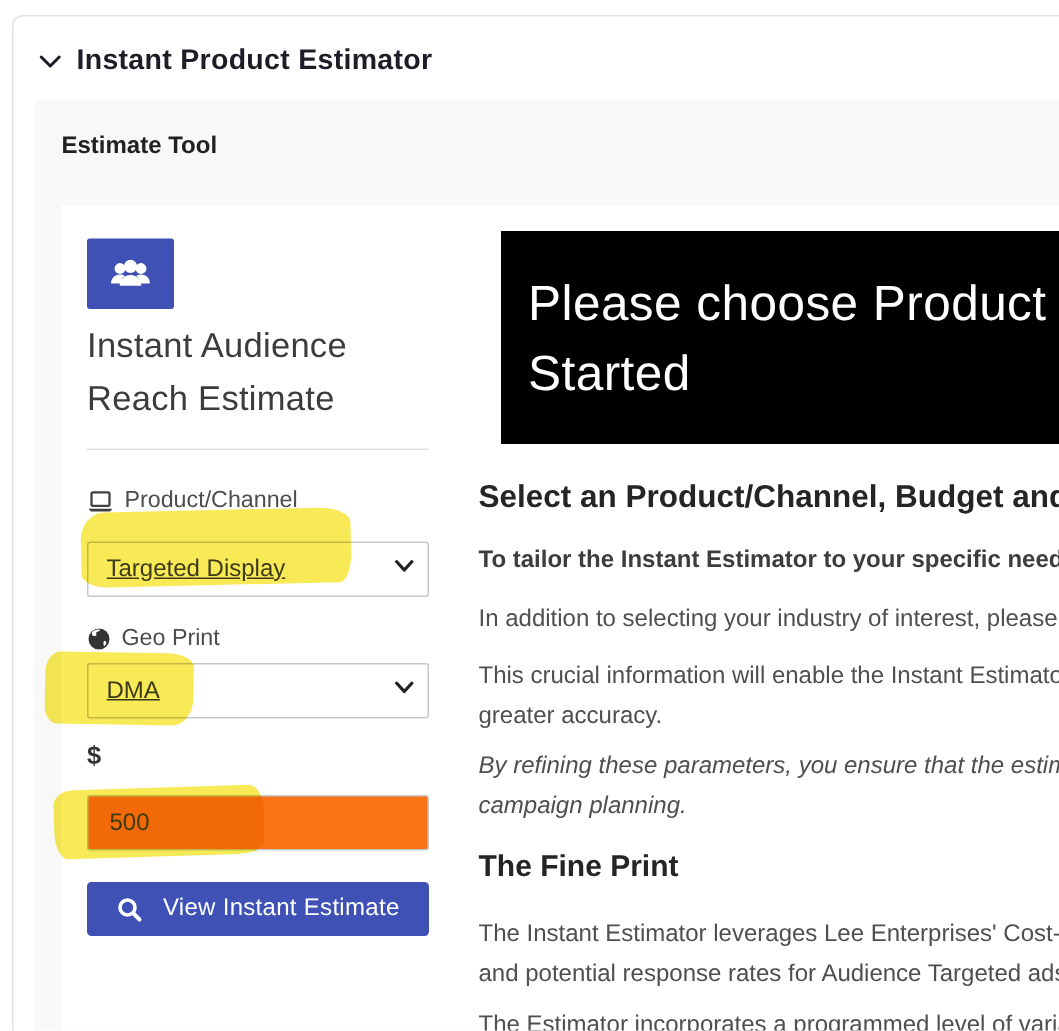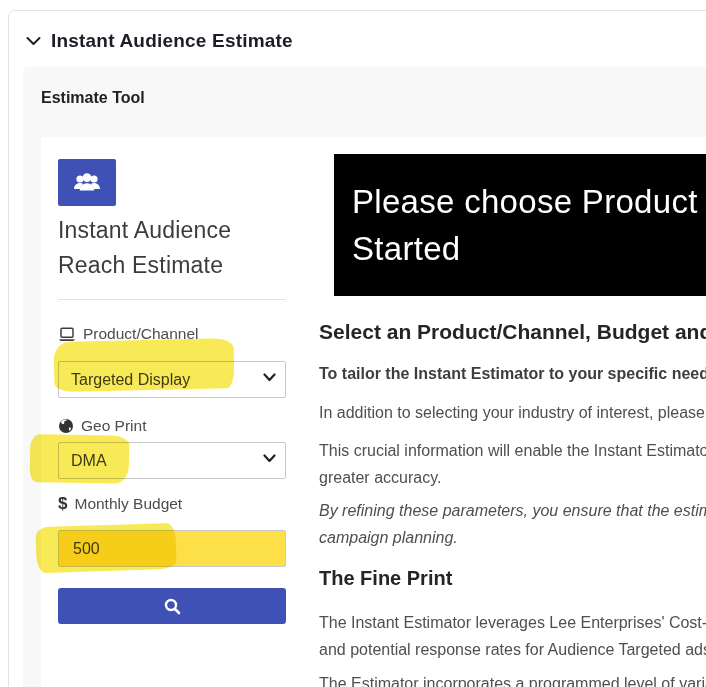--- a/index.html
+++ b/index.html
@@ -50,27 +50,28 @@
   .dollar-glyph{font-weight:700;font-size:17px;color:#333;}
   .select-wrap{position:relative;margin-top:17px;}
   .select-wrap.geo{margin-top:6px;}
   select.form-select{
     width:228px;height:37px;border:1px solid #c9c9c9;border-radius:2px;
     background:#fff;color:#3f3f3f;font-size:16px;
     font-family:"Liberation Sans","DejaVu Sans",sans-serif;
     padding:0 30px 0 12px;
     appearance:none;-webkit-appearance:none;-moz-appearance:none;
     box-sizing:border-box;
+    text-decoration:underline;
   }
   .select-chevron{
     position:absolute;right:10px;top:12px;pointer-events:none;line-height:0;
   }
   input.form-input{
     width:228px;height:37px;border:1px solid #c9c9c9;border-radius:2px;
-    background:#fde047;color:#3f3f3f;font-size:16px;
+    background:#f97316;color:#3f3f3f;font-size:16px;
     font-family:"Liberation Sans","DejaVu Sans",sans-serif;
     padding:0 12px 0 14px;margin-top:16px;box-sizing:border-box;
   }
   .estimate-button{
     margin-top:21px;width:228px;height:36px;border:none;border-radius:3px;
     color:#fff;font-size:16px;font-family:"Liberation Sans","DejaVu Sans",sans-serif;
     display:flex;align-items:center;justify-content:center;gap:14px;
     cursor:pointer;letter-spacing:.2px;
   }
   
@@ -122,21 +123,21 @@
 <body>
 
 <div class="outer-card">
 
   <div class="accordion-header">
     <span class="icon">
       <svg width="15" height="10" viewBox="0 0 15 10">
           <polyline points="1.5,2 7.5,8 13.5,2" fill="none" stroke="#1d1d28" stroke-width="2" stroke-linecap="round" stroke-linejoin="round"></polyline>
         </svg>
     </span>
-    <span class="accordion-title">Instant Audience Estimate</span>
+    <span class="accordion-title">Instant Product Estimator</span>
   </div>
 
   <div class="panel">
     <div class="panel-title">Estimate Tool</div>
 
     <div class="inner-card">
 
       <div class="sidebar">
 
         <div class="tile" style="background:#3f51b5;">
@@ -192,31 +193,31 @@
           </select>
           <span class="select-chevron">
             <svg width="13" height="9" viewBox="0 0 13 9">
                 <polyline points="1.5,1.5 6.5,7 11.5,1.5" fill="none" stroke="#222" stroke-width="2.2" stroke-linecap="round" stroke-linejoin="round"></polyline>
               </svg>
           </span>
         </div>
 
         <div class="field-label budget">
           <span class="dollar-glyph">$</span>
-          <span>Monthly Budget</span>
         </div>
         <input class="form-input" type="text" value="500" style="">
 
         <button class="estimate-button" style="background:#3f51b5;">
           <span class="icon">
             <svg width="17" height="17" viewBox="0 0 17 17">
               <circle cx="7" cy="7" r="5" fill="none" stroke="#fff" stroke-width="2.4"></circle>
               <line x1="11" y1="11" x2="15" y2="15" stroke="#fff" stroke-width="2.6" stroke-linecap="round"></line>
             </svg>
           </span>
+          <span>View Instant Estimate</span>
         </button>
       </div>
 
       <div class="content">
 
         <div class="banner">
           <div class="banner-line">Please choose Product to Get</div>
           <div class="banner-line">Started</div>
         </div>
 

